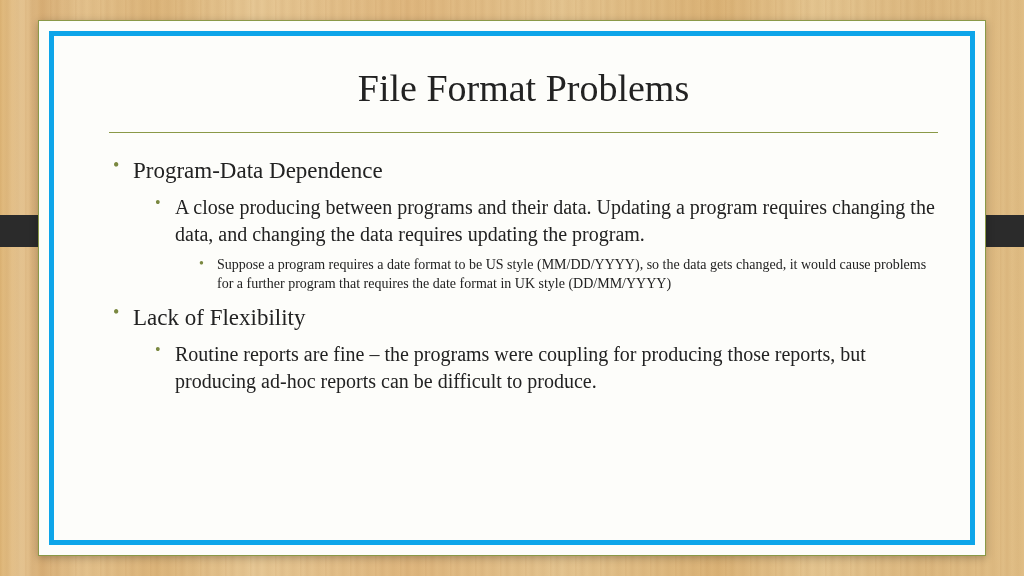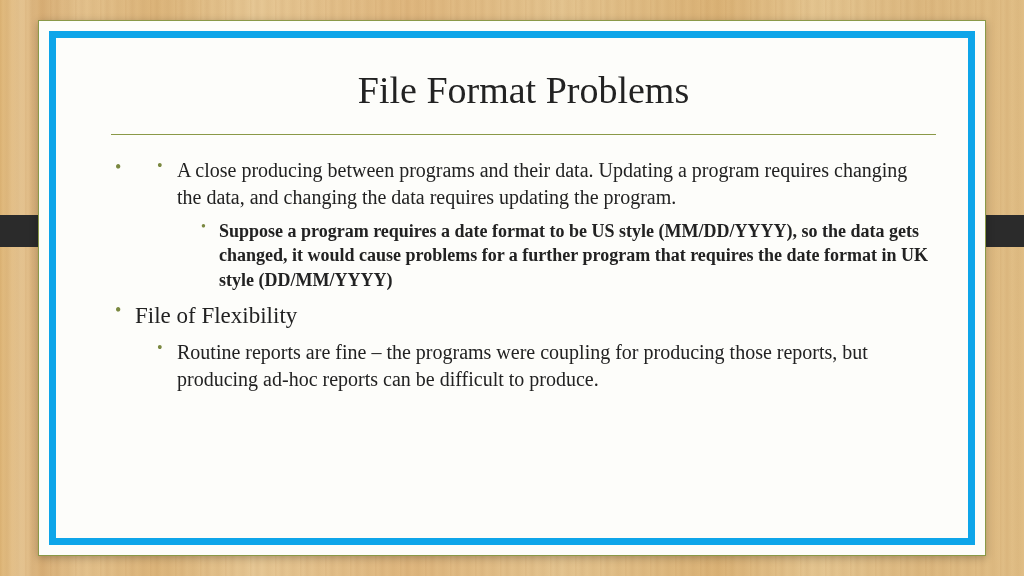--- a/index.html
+++ b/index.html
@@ -42,21 +42,21 @@
       border: 1px solid #8a9947;
       box-shadow: 0 2px 8px rgba(0,0,0,0.25);
       z-index: 2;
     }
     .inner-frame {
       position: absolute;
       top: 10px;
       left: 10px;
       right: 10px;
       bottom: 10px;
-      border: 7px solid #0ea5e9;
+      border: 5px solid #0ea5e9;
       padding: 30px 32px 20px 55px;
     }
     .title {
       text-align: center;
       font-size: 38px;
       font-weight: 400;
       color: #222;
       margin-bottom: 22px;
     }
     .divider {
@@ -116,52 +116,52 @@
     }
     .level3 > li::before {
       content: "•";
       position: absolute;
       left: 2px;
       top: 0;
       color: #7a8840;
       font-size: 14px;
     }
     .level3-text {
-      font-size: 18px;
+      font-size: 14px;
       color: #222;
       line-height: 1.35;
-      font-weight: bold;
     }
   </style>
 </head>
 <body>
 
 <div class="wood-grain"></div>
 <div class="bracket left"></div>
 <div class="bracket right"></div>
 
 <div class="outer-frame">
   <div class="inner-frame">
     <h1 class="title">File Format Problems</h1>
     <hr class="divider">
     <ul class="level1">
       <li>
+        <div class="level1-text">Program-Data Dependence</div>
         <ul class="level2">
           <li>
             <div class="level2-text">A close producing between programs and their data.  Updating a program requires changing the data, and changing the data requires updating the program.</div>
             <ul class="level3">
               <li>
                 <div class="level3-text">Suppose a program requires a date format to be US style (MM/DD/YYYY), so the data gets changed, it would cause problems for a further program that requires the date format in UK style (DD/MM/YYYY)</div>
               </li>
             </ul>
           </li>
         </ul>
       </li>
       <li>
-        <div class="level1-text">File of Flexibility</div>
+        <div class="level1-text">Lack of Flexibility</div>
         <ul class="level2">
           <li>
             <div class="level2-text">Routine reports are fine – the programs were coupling for producing those reports, but producing ad-hoc reports can be difficult to produce.</div>
           </li>
         </ul>
       </li>
     </ul>
   </div>
 </div>
 

